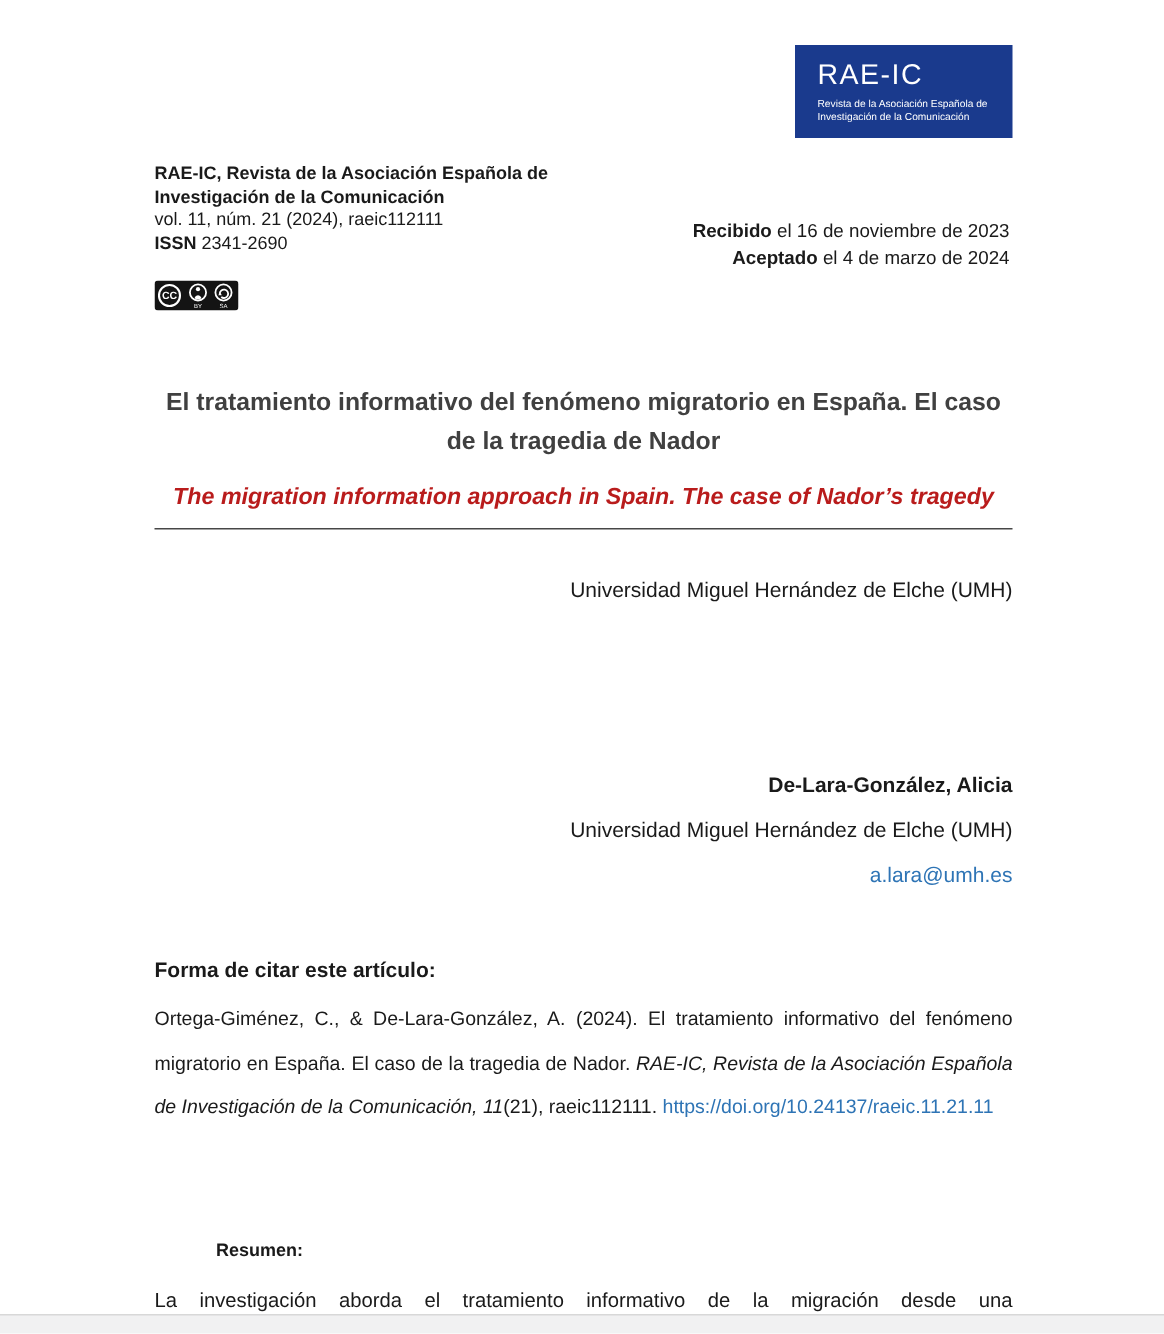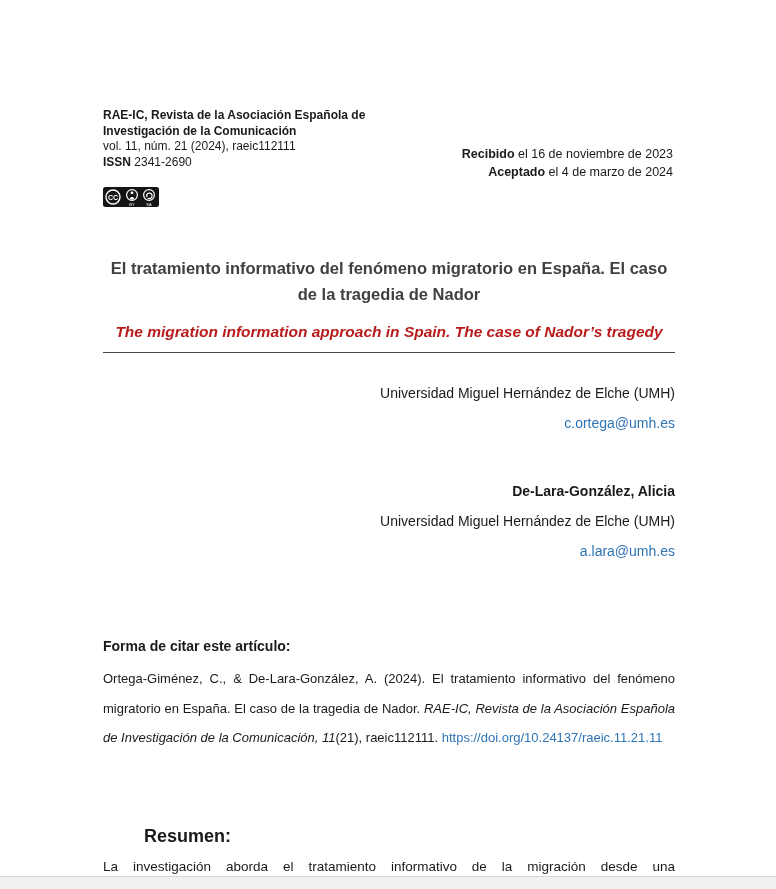--- a/index.html
+++ b/index.html
@@ -68,51 +68,55 @@
     position: absolute; left: 103px; top: 352px; width: 572px;
     border: none; border-top: 1.2px solid #474747;
   }
 
   
   .author-block {
     position: absolute; left: 103px; width: 572px;
     text-align: right; font-size: 14px; line-height: 30px;
   }
   .author-1 { top: 378px; }
-  .author-2 { top: 476px; }
+  .author-2 { top: 508px; }
   .author-name { font-weight: bold; }
   a.mail-link, a.doi-link { color: #2e74b5; text-decoration: none; }
 
   
   .citation-heading {
     position: absolute; left: 103px; top: 638px;
     font-size: 14px; font-weight: bold;
   }
   .citation-para {
     position: absolute; left: 103px; top: 664px; width: 572px;
     font-size: 13px; line-height: 29.5px; text-align: justify;
   }
   .citation-para .it { font-style: italic; }
 
   
   .abstract-heading {
     position: absolute; left: 103px; top: 826px;
-    font-size: 18px; font-weight: bold; padding-left: 41px;
+    font-size: 12px; font-weight: bold; padding-left: 41px;
   }
   .abstract-line {
     position: absolute; left: 103px; top: 857px; width: 572px;
     font-size: 13.5px; line-height: 20px;
     text-align: justify; text-align-last: justify;
   }
 </style>
 </head>
 <body>
 
 <div class="page">
 
+  <div class="logo-box" style="background:#1a3a8d;">
+    <div class="logo-title">RAE-IC</div>
+    <div class="logo-sub">Revista de la Asociación Española de Investigación de la Comunicación</div>
+  </div>
 
   <div class="journal-info">
     <div class="journal-name">RAE-IC, Revista de la Asociación Española de Investigación de la Comunicación</div>
     <div>vol. 11, núm. 21 (2024), raeic112111</div>
     <div><span class="b">ISSN</span><span> 2341-2690</span></div>
   </div>
 
   <div class="dates">
     <div><span class="b">Recibido</span><span> el 16 de noviembre de 2023</span></div>
     <div><span class="b">Aceptado</span><span> el 4 de marzo de 2024</span></div>
@@ -139,21 +143,20 @@
       </g>
     </svg>
   </div>
 
   <h1 class="title-es">El tratamiento informativo del fenómeno migratorio en España. El caso de la tragedia de Nador</h1>
   <h2 class="title-en">The migration information approach in Spain. The case of Nador’s tragedy</h2>
   <hr class="title-rule">
 
   <div class="author-block author-1">
     <div>Universidad Miguel Hernández de Elche (UMH)</div>
-    <div><a href="#" class="mail-link">c.ortega@umh.es</a></div>
   </div>
 
   <div class="author-block author-2">
     <div class="author-name">De-Lara-González, Alicia</div>
     <div>Universidad Miguel Hernández de Elche (UMH)</div>
     <div><a href="#" class="mail-link">a.lara@umh.es</a></div>
   </div>
 
   <div class="citation-heading">Forma de citar este artículo:</div>
   <p class="citation-para"><span>Ortega-Giménez, C., &amp; De-Lara-González, A. (2024). El tratamiento informativo del fenómeno migratorio en España. El caso de la tragedia de Nador. </span><span class="it">RAE-IC, Revista de la Asociación Española de Investigación de la Comunicación, 11</span><span>(21), raeic112111. </span><a href="#" class="doi-link">https://doi.org/10.24137/raeic.11.21.11</a></p>

